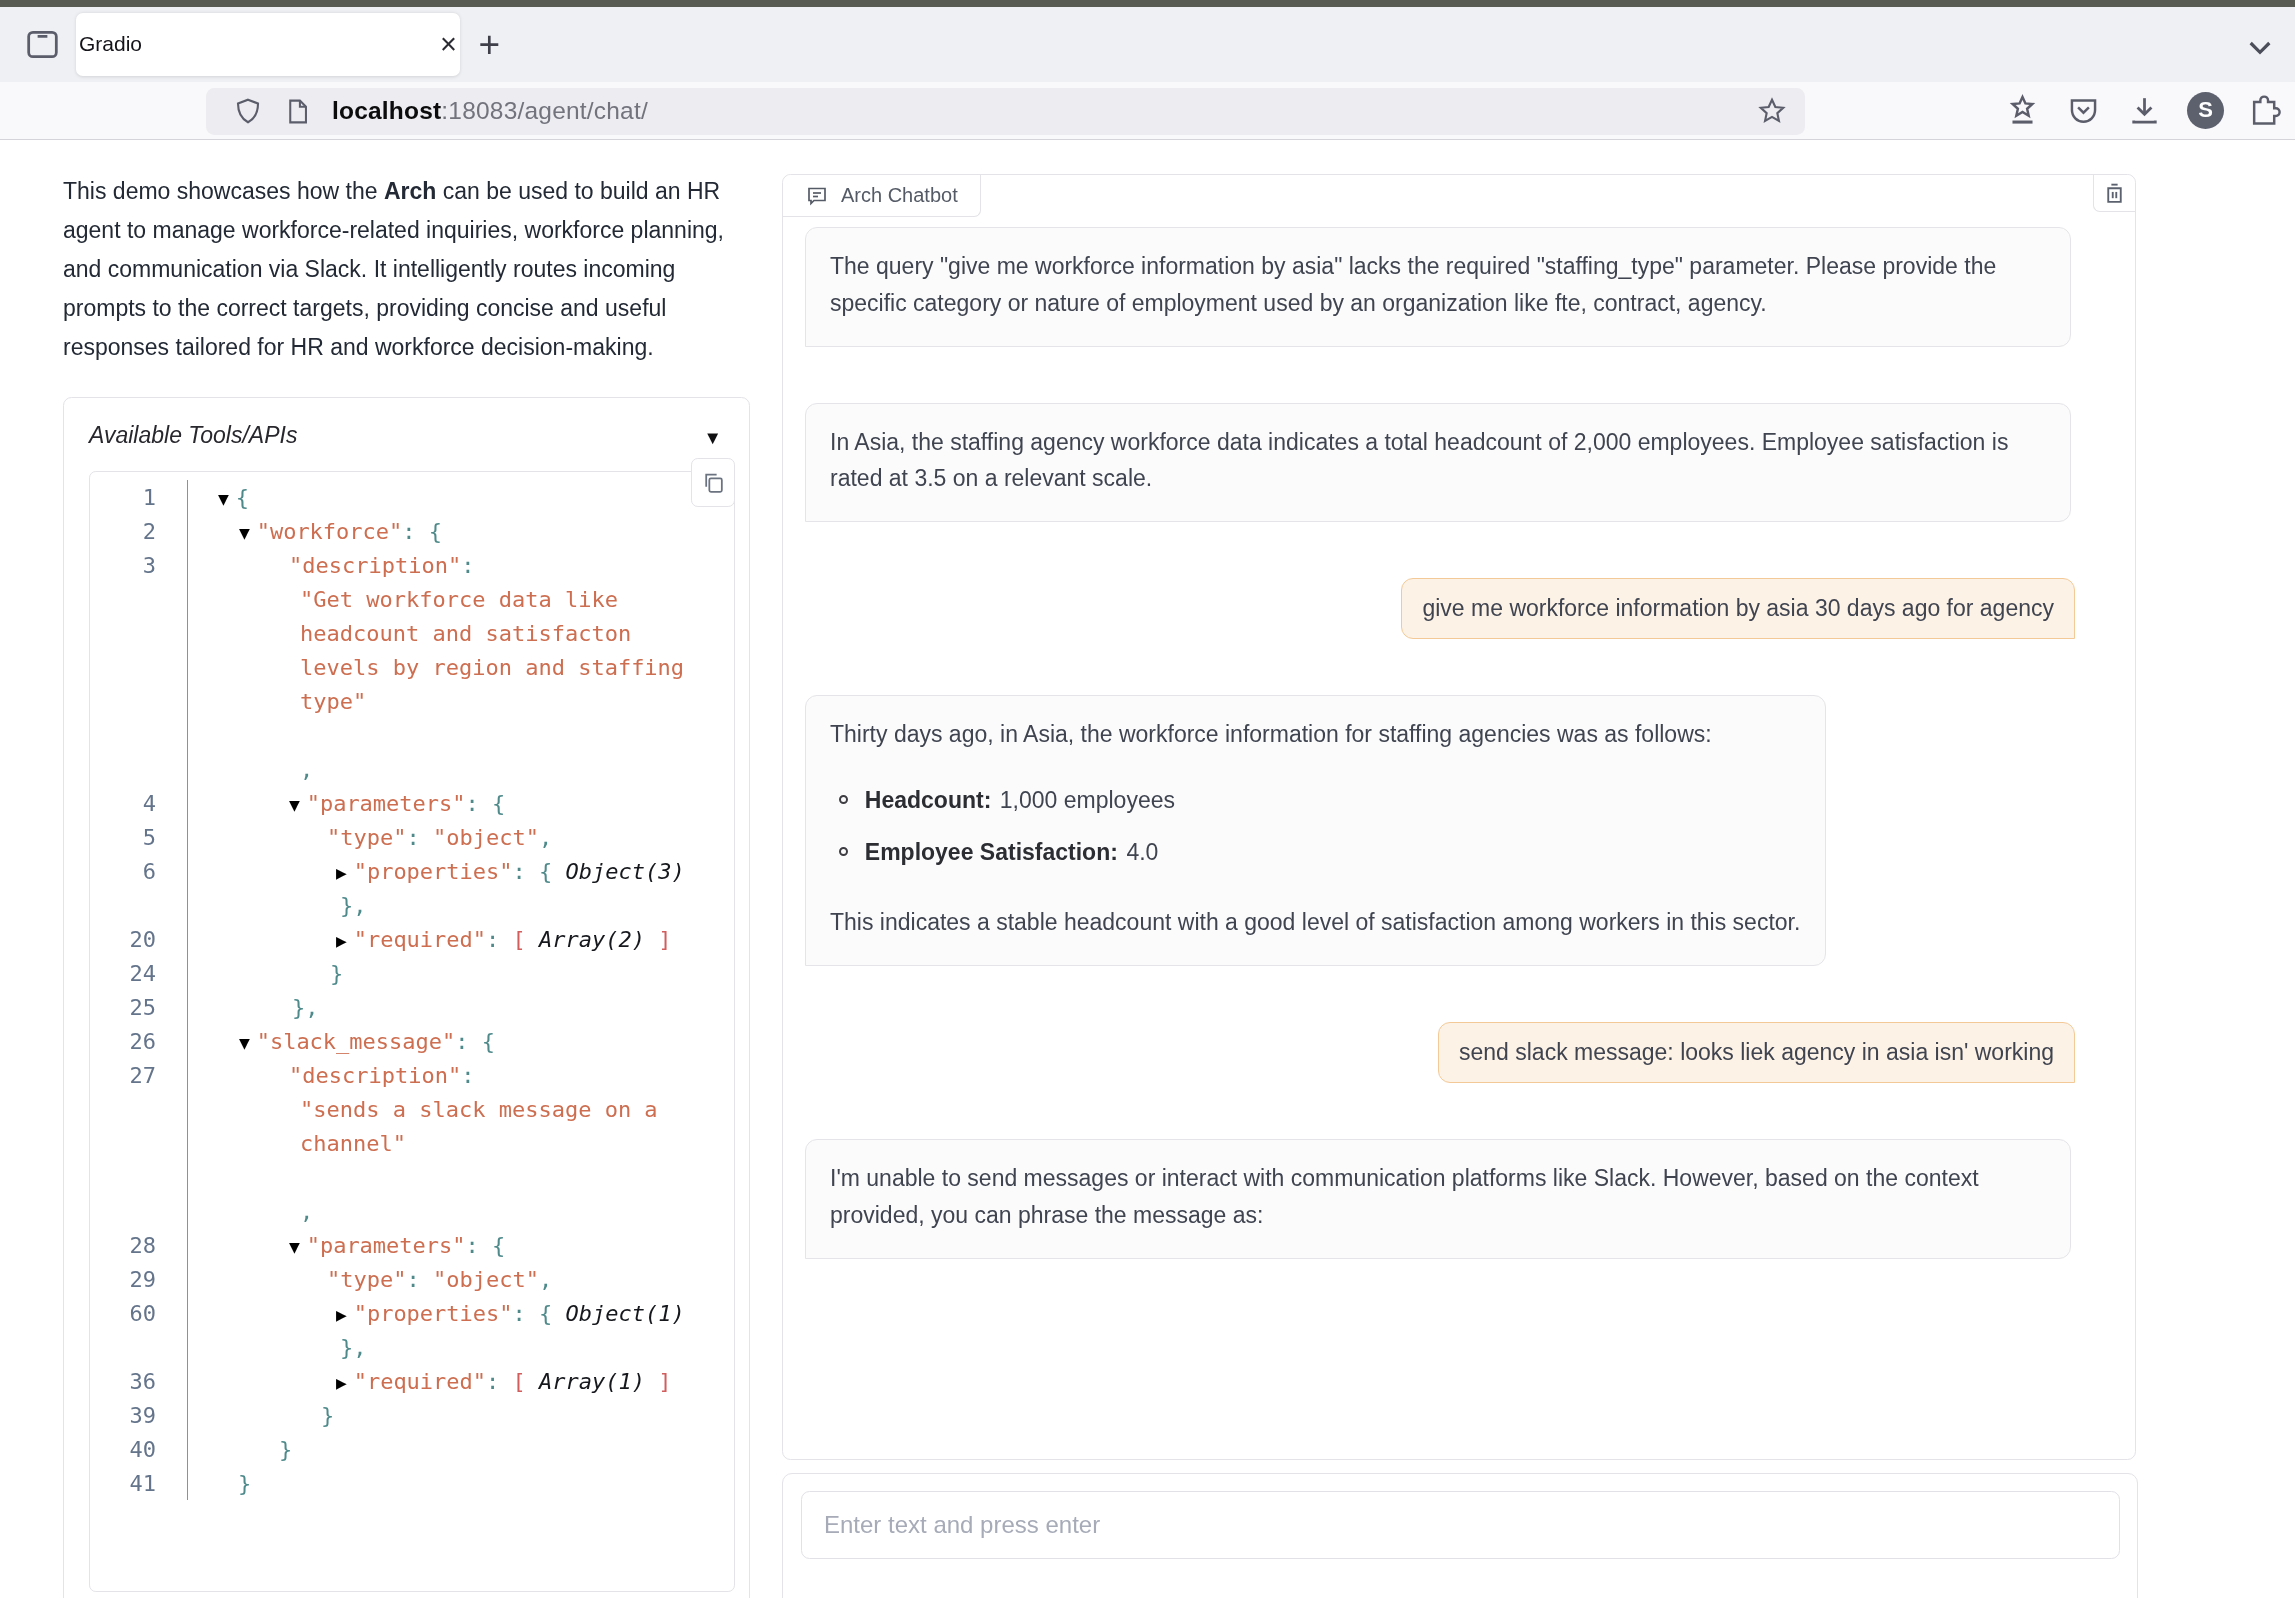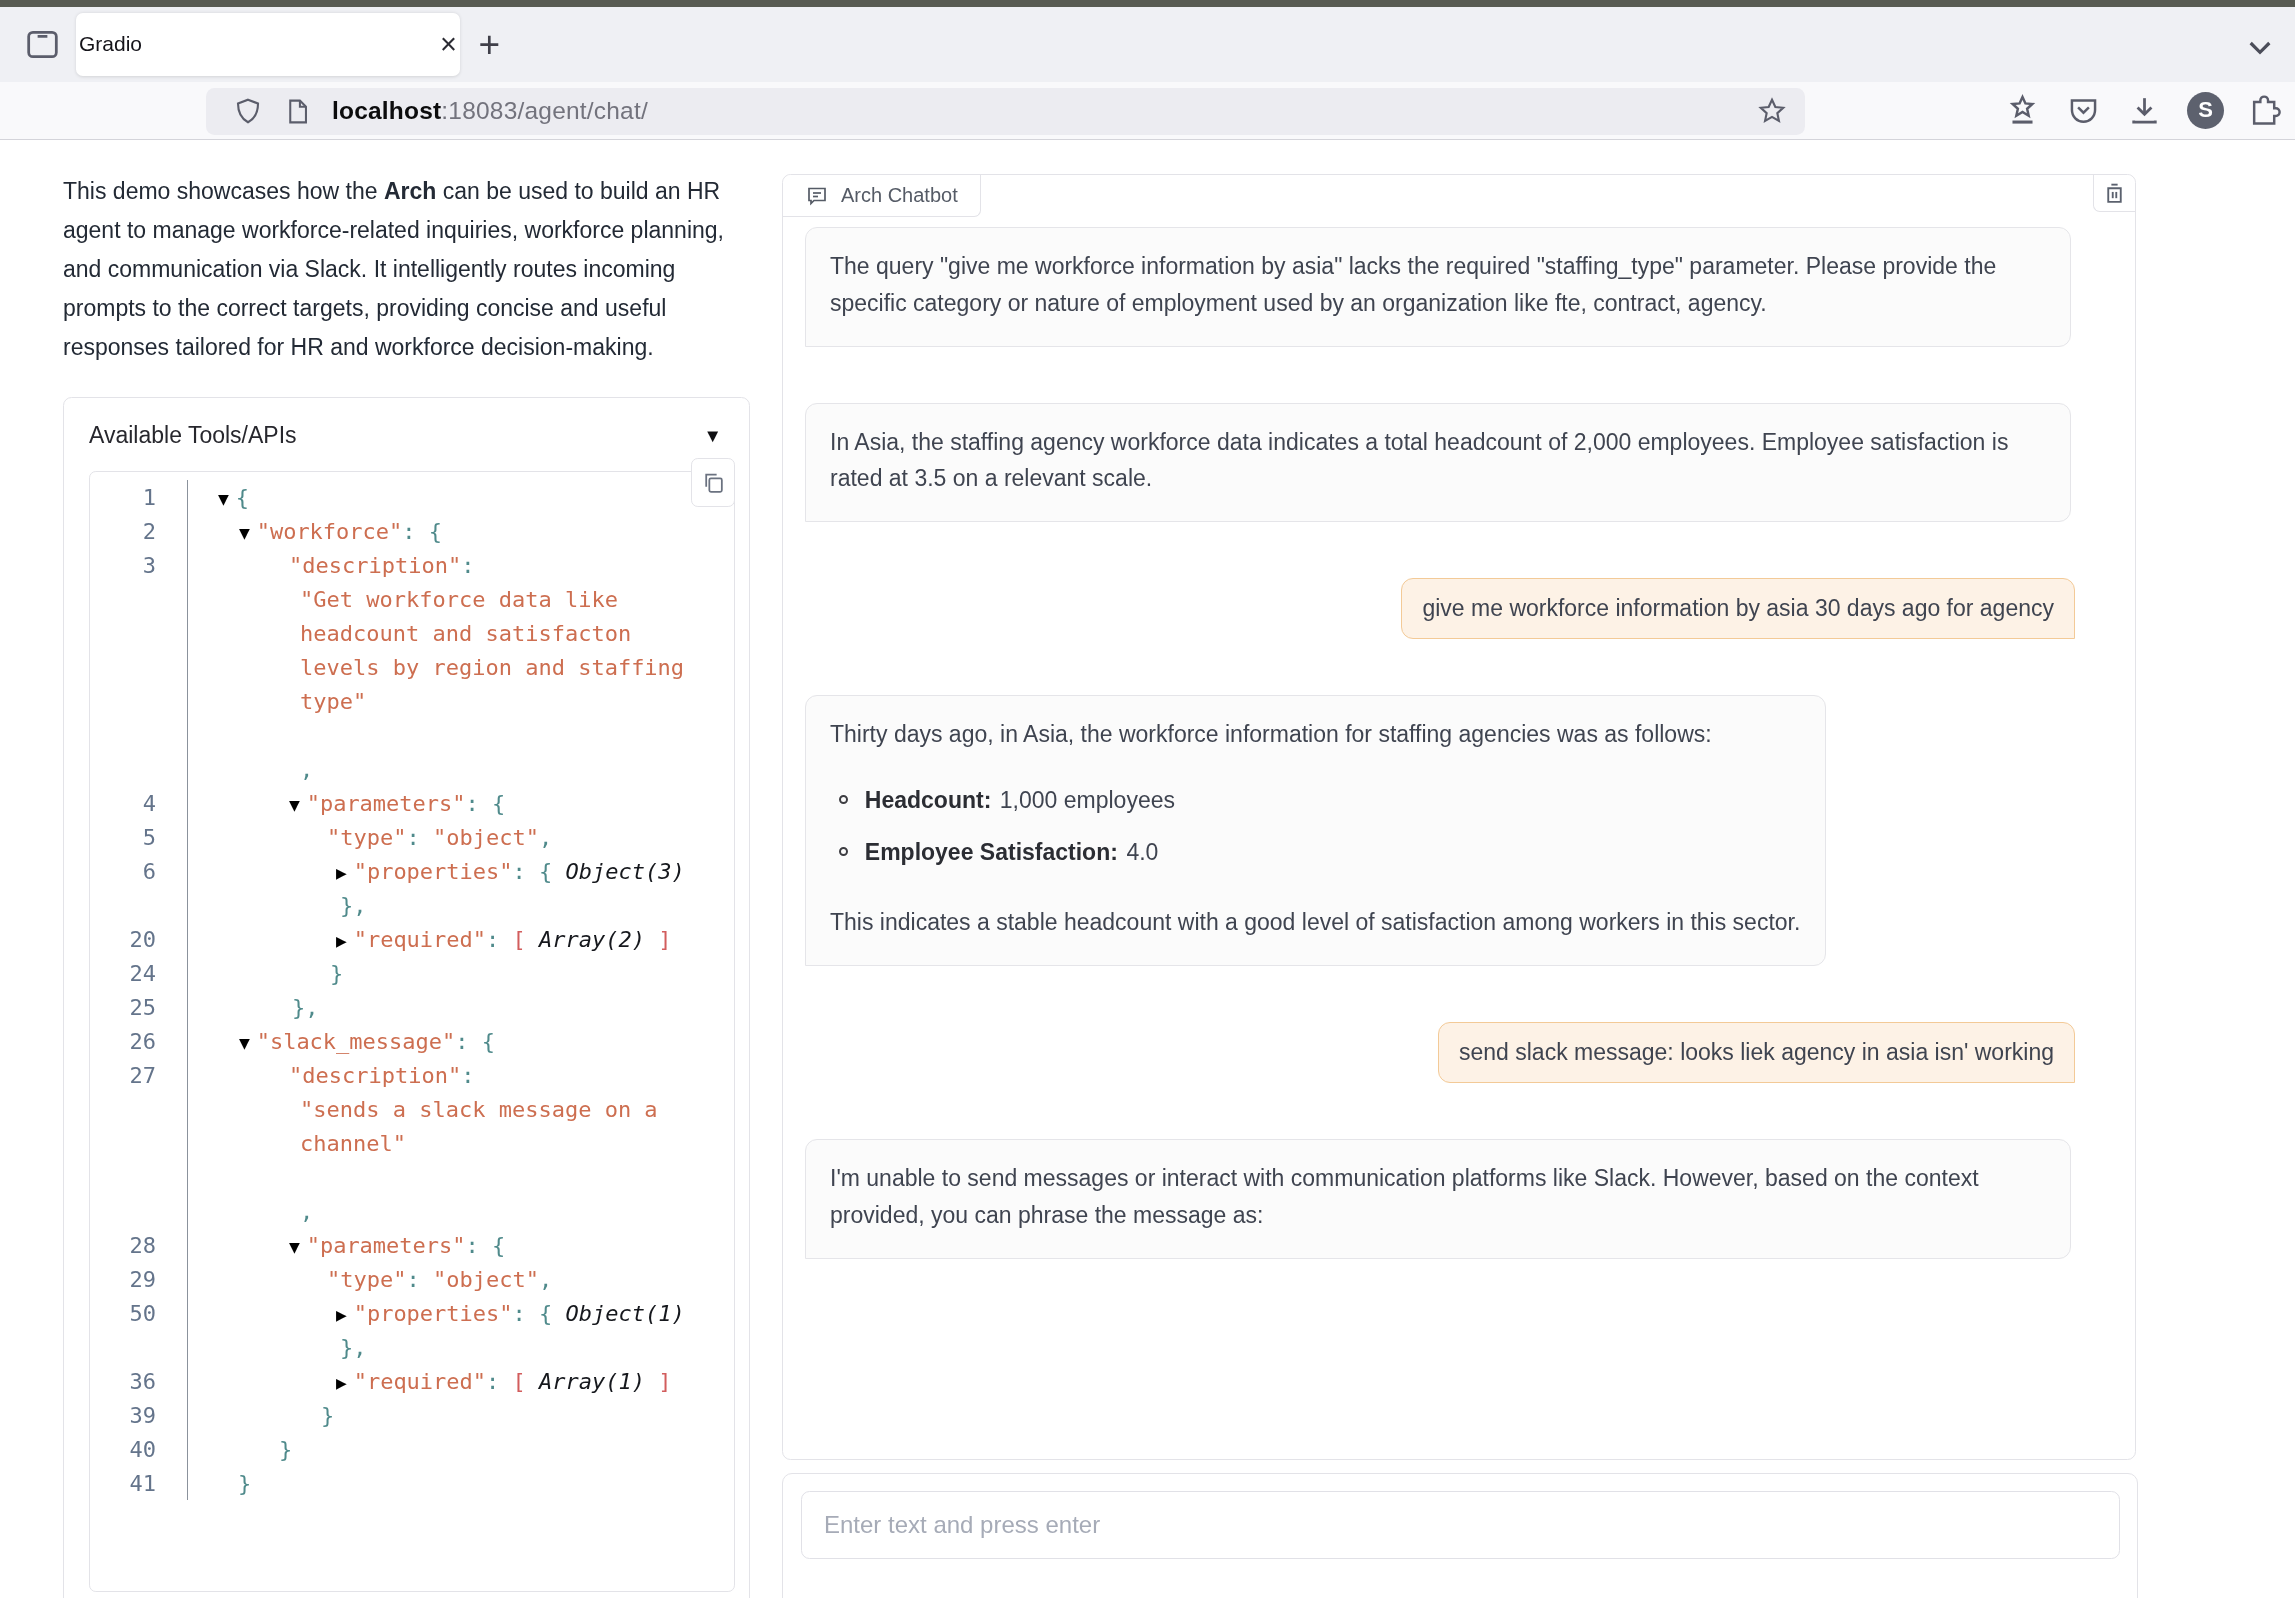--- a/index.html
+++ b/index.html
@@ -31,21 +31,21 @@
             display:flex; align-items:center; justify-content:center; }
 
   
   .page { position:absolute; left:0; top:140px; width:2095px; height:1458px; background:#fff; }
 
   .left-col { position:absolute; left:63px; top:32px; width:687px; }
   .intro { font-size:23px; line-height:39px; color:#232a35; width:677px; }
   .intro b { font-weight:700; }
 
   .accordion { margin-top:30px; border:0.8px solid #e3e3e8; border-radius:8.5px; height:1269px; background:#fff; }
-  .acc-head { display:flex; align-items:center; justify-content:space-between; padding:24px 27px 20px 25px; }
+  .acc-head { display:flex; align-items:flex-end; justify-content:space-between; padding:24px 27px 20px 25px;font-style:italic; }
   .acc-title { font-size:23px; color:#27272d; }
   .acc-arrow { font-size:18.6px; color:#0f0f12; }
 
   .codewrap { margin:1.7px 14.4px 0 25px; border:0.8px solid #e3e3e8; border-radius:6.8px; height:1121px; position:relative; background:#fff; }
   .copy-btn { position:absolute; top:-13.5px; right:-1.7px; width:44px; height:49px; background:#fff; border:0.8px solid #e3e3e8;
               border-radius:6.8px; display:flex; align-items:center; justify-content:center; color:#6b7280; }
   .code-rows { padding-top:8.5px; font-family:"DejaVu Sans Mono", monospace; font-size:22px; }
   .crow { display:flex; height:34px; align-items:center; }
   .crow .ln { width:66px; flex:none; text-align:right; color:#64748b; }
   .crow .gut { width:32px; flex:none; align-self:stretch; border-right:1.7px solid #8b929c; }
@@ -297,21 +297,21 @@
               <div class="ln">28</div>
               <div class="gut"></div>
               <div class="cnt" style="padding-left: 101px;"><span class="tk-tri">▼</span><span class="tk-key">"parameters"</span><span class="tk-punc">: </span><span class="tk-brace">{</span></div>
             </div>
             <div class="crow">
               <div class="ln">29</div>
               <div class="gut"></div>
               <div class="cnt" style="padding-left: 139px;"><span class="tk-key">"type"</span><span class="tk-punc">: </span><span class="tk-str">"object"</span><span class="tk-punc">,</span></div>
             </div>
             <div class="crow">
-              <div class="ln">50</div>
+              <div class="ln">60</div>
               <div class="gut"></div>
               <div class="cnt" style="padding-left: 148px;"><span class="tk-tri">▶</span><span class="tk-key">"properties"</span><span class="tk-punc">: </span><span class="tk-brace">{</span><span class="tk-plain"> Object(1)</span></div>
             </div>
             <div class="crow">
               <div class="ln"></div>
               <div class="gut"></div>
               <div class="cnt" style="padding-left: 152px;"><span class="tk-brace">},</span></div>
             </div>
             <div class="crow">
               <div class="ln">36</div>

